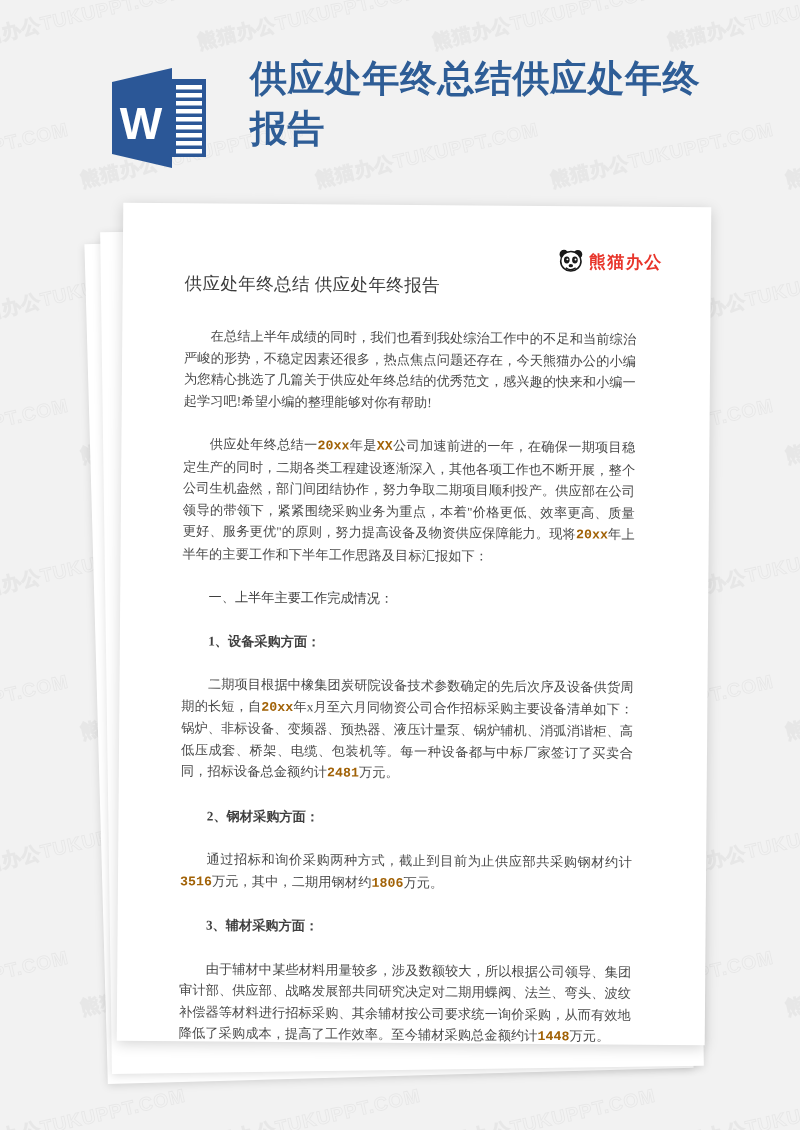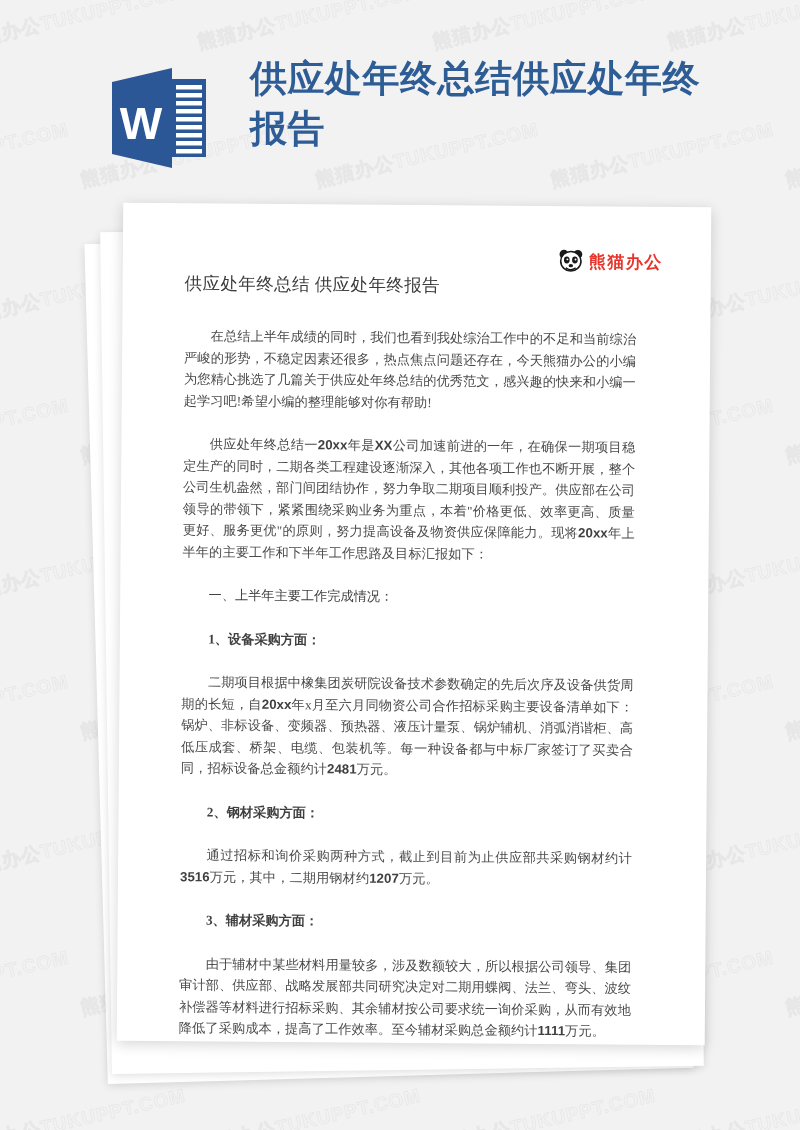--- a/index.html
+++ b/index.html
@@ -149,21 +149,21 @@
   .para.indent { text-indent: 2em; }
   .heading-l1, .heading-l2 {
     font-family: "Liberation Serif", "DejaVu Serif", serif;
     font-size: 13.2px;
     line-height: 21.5px;
     color: #3f3f3f;
     margin: 0 0 22px 0;
     text-indent: 2em;
   }
   .heading-l2 { font-weight: 700; }
-  .b { font-family: Liberation Sans, sans-serif; font-weight: 700; color:#404040; }
+  .b { font-family: Liberation Mono, monospace; font-weight: 700; color:#a16207; }
 </style>
 </head>
 <body>
 
 <div id="watermark-layer">
     <div class="wm" style="left: -40px; top: 30px;">熊猫办公TUKUPPT.COM</div>
     <div class="wm" style="left: 195px; top: 30px;">熊猫办公TUKUPPT.COM</div>
     <div class="wm" style="left: 430px; top: 30px;">熊猫办公TUKUPPT.COM</div>
     <div class="wm" style="left: 665px; top: 30px;">熊猫办公TUKUPPT.COM</div>
     <div class="wm" style="left: -157px; top: 168px;">熊猫办公TUKUPPT.COM</div>
@@ -227,23 +227,23 @@
 
     <div id="doc-content">
       <h1 id="doc-title">供应处年终总结 供应处年终报告</h1>
       <div id="doc-blocks">
           <p class="para indent">在总结上半年成绩的同时，我们也看到我处综治工作中的不足和当前综治严峻的形势，不稳定因素还很多，热点焦点问题还存在，今天熊猫办公的小编为您精心挑选了几篇关于供应处年终总结的优秀范文，感兴趣的快来和小编一起学习吧!希望小编的整理能够对你有帮助!</p>
           <p class="para indent">供应处年终总结一<span class="b">20xx</span>年是<span class="b">XX</span>公司加速前进的一年，在确保一期项目稳定生产的同时，二期各类工程建设逐渐深入，其他各项工作也不断开展，整个公司生机盎然，部门间团结协作，努力争取二期项目顺利投产。供应部在公司领导的带领下，紧紧围绕采购业务为重点，本着"价格更低、效率更高、质量更好、服务更优"的原则，努力提高设备及物资供应保障能力。现将<span class="b">20xx</span>年上半年的主要工作和下半年工作思路及目标汇报如下：</p>
           <p class="heading-l1">一、上半年主要工作完成情况：</p>
           <p class="heading-l2">1、设备采购方面：</p>
           <p class="para indent">二期项目根据中橡集团炭研院设备技术参数确定的先后次序及设备供货周期的长短，自<span class="b">20xx</span>年x月至六月同物资公司合作招标采购主要设备清单如下：锅炉、非标设备、变频器、预热器、液压计量泵、锅炉辅机、消弧消谐柜、高低压成套、桥架、电缆、包装机等。每一种设备都与中标厂家签订了买卖合同，招标设备总金额约计<span class="b">2481</span>万元。</p>
           <p class="heading-l2">2、钢材采购方面：</p>
-          <p class="para indent">通过招标和询价采购两种方式，截止到目前为止供应部共采购钢材约计<span class="b">3516</span>万元，其中，二期用钢材约<span class="b">1207</span>万元。</p>
+          <p class="para indent">通过招标和询价采购两种方式，截止到目前为止供应部共采购钢材约计<span class="b">3516</span>万元，其中，二期用钢材约<span class="b">1806</span>万元。</p>
           <p class="heading-l2">3、辅材采购方面：</p>
-          <p class="para indent">由于辅材中某些材料用量较多，涉及数额较大，所以根据公司领导、集团审计部、供应部、战略发展部共同研究决定对二期用蝶阀、法兰、弯头、波纹补偿器等材料进行招标采购、其余辅材按公司要求统一询价采购，从而有效地降低了采购成本，提高了工作效率。至今辅材采购总金额约计<span class="b">1111</span>万元。</p>
+          <p class="para indent">由于辅材中某些材料用量较多，涉及数额较大，所以根据公司领导、集团审计部、供应部、战略发展部共同研究决定对二期用蝶阀、法兰、弯头、波纹补偿器等材料进行招标采购、其余辅材按公司要求统一询价采购，从而有效地降低了采购成本，提高了工作效率。至今辅材采购总金额约计<span class="b">1448</span>万元。</p>
         </div>
     </div>
 
   </div>
 </div>
 
 <div id="header">
   <div id="word-icon">
     <svg viewBox="0 0 100 104">
       <path d="M62 2 L62 102 L2 88 L2 16 Z" fill="#2b5797"></path>

